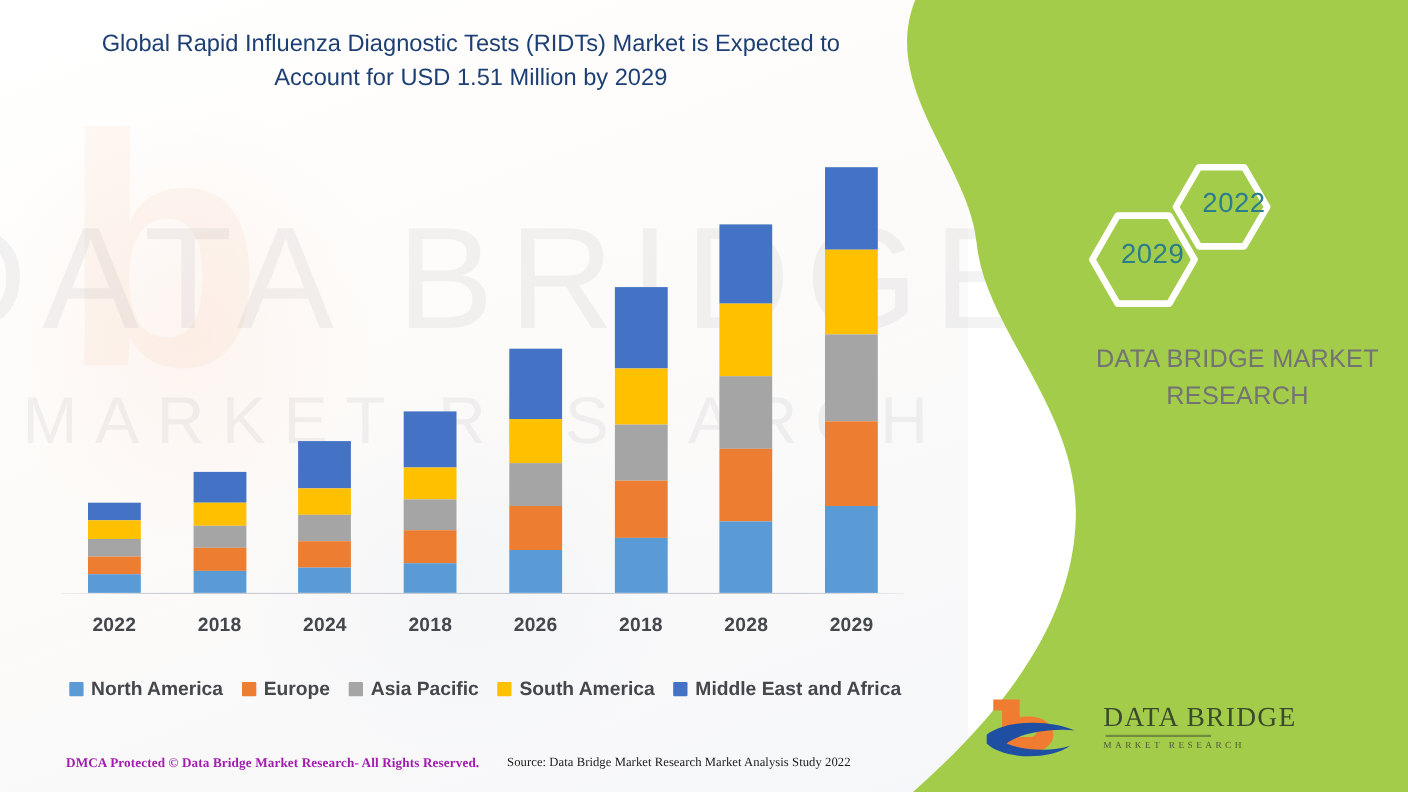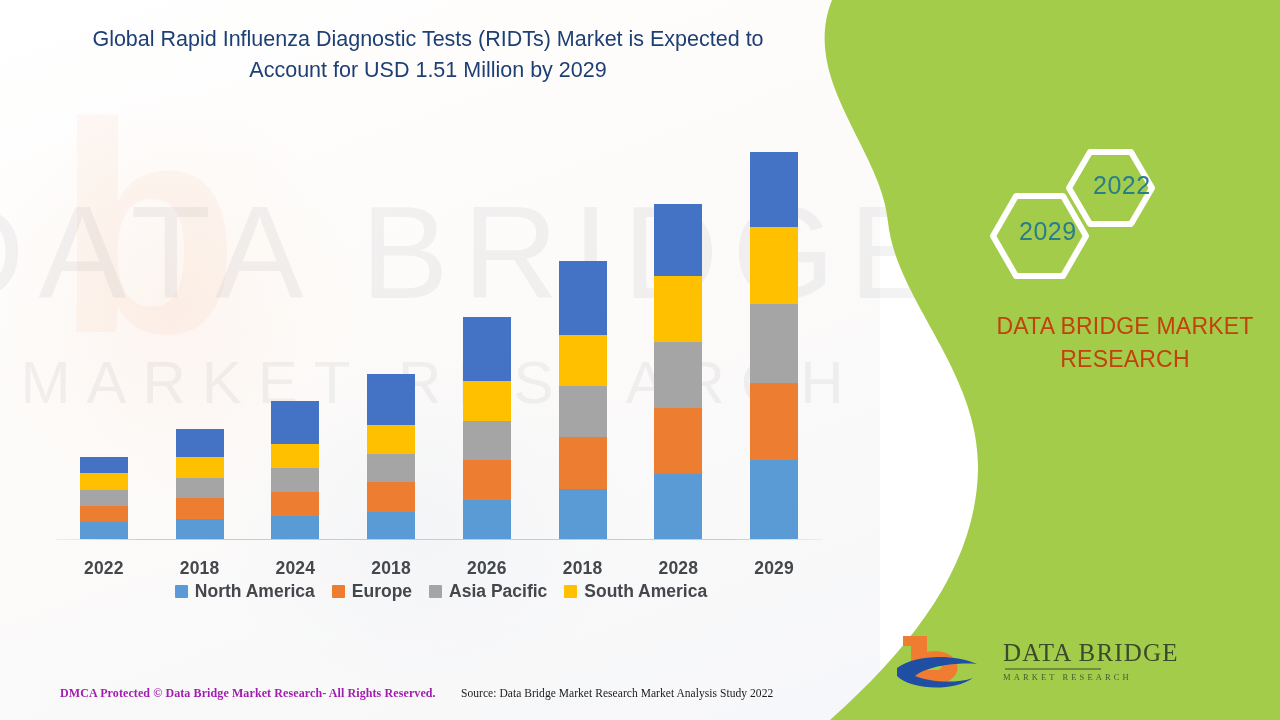--- a/index.html
+++ b/index.html
@@ -55,21 +55,21 @@
 
   .hex-year {
     position:absolute; font-size:25px; font-weight:400; color:#2a7d8c;
     letter-spacing:.5px;
   }
   .hex-year.y2022 { left:1093px; top:171px; }
   .hex-year.y2029 { left:1019px; top:217px; }
 
   .brand-two-line {
     position:absolute; left:975px; top:310px; width:300px;
-    text-align:center; color:#c2410c; font-size:23px; line-height:1.42;
+    text-align:center; color:#737373; font-size:23px; line-height:1.42;
     letter-spacing:.2px;
   }
 
   
   .logo { position:absolute; left:893px; top:632px; width:210px; height:62px; }
   .logo-text { position:absolute; left:1003px; top:640px; }
   .logo-main {
     font-family:"Liberation Serif", serif; font-size:25px; letter-spacing:1.2px;
     color:#3a4a2a; line-height:1;
   }
@@ -105,21 +105,21 @@
     position:absolute; left:0; right:0; top:408px;
     display:flex; justify-content:space-around;
   }
   .xlab {
     width:95px; text-align:center; color:#44474b;
     font-size:17.5px; font-weight:700; letter-spacing:.2px;
   }
 
   
   .legend {
-    position:absolute; left:46px; top:581px; width:790px;
+    position:absolute; left:46px; top:616px; width:790px;
     display:flex; justify-content:center; align-items:flex-start; gap:17px;
   }
   .leg-item { display:flex; align-items:center; gap:7px; }
   .leg-swatch { width:13px; height:13px; border-radius:1px; flex:none; }
   .leg-label { font-size:17.5px; font-weight:700; color:#44474b; white-space:nowrap; }
 
   
   .footer-left {
     position:absolute; left:60px; top:686px;
     font-family:"Liberation Serif", serif; font-size:12px; color:#a21caf;
@@ -284,18 +284,22 @@
         <span class="leg-label">Europe</span>
       </div>
       <div class="leg-item">
         <span class="leg-swatch" style="background: rgb(165, 165, 165);"></span>
         <span class="leg-label">Asia Pacific</span>
       </div>
       <div class="leg-item">
         <span class="leg-swatch" style="background: rgb(255, 192, 0);"></span>
         <span class="leg-label">South America</span>
       </div>
+      <div class="leg-item">
+        <span class="leg-swatch" style="background: rgb(68, 114, 196);"></span>
+        <span class="leg-label">Middle East and Africa</span>
+      </div>
     </div>
 
   <div class="footer-left">DMCA Protected © Data Bridge Market Research- All Rights Reserved.</div>
   <div class="footer-right">Source: Data Bridge Market Research Market Analysis Study 2022</div>
 
 </div>
 
 </body></html>

